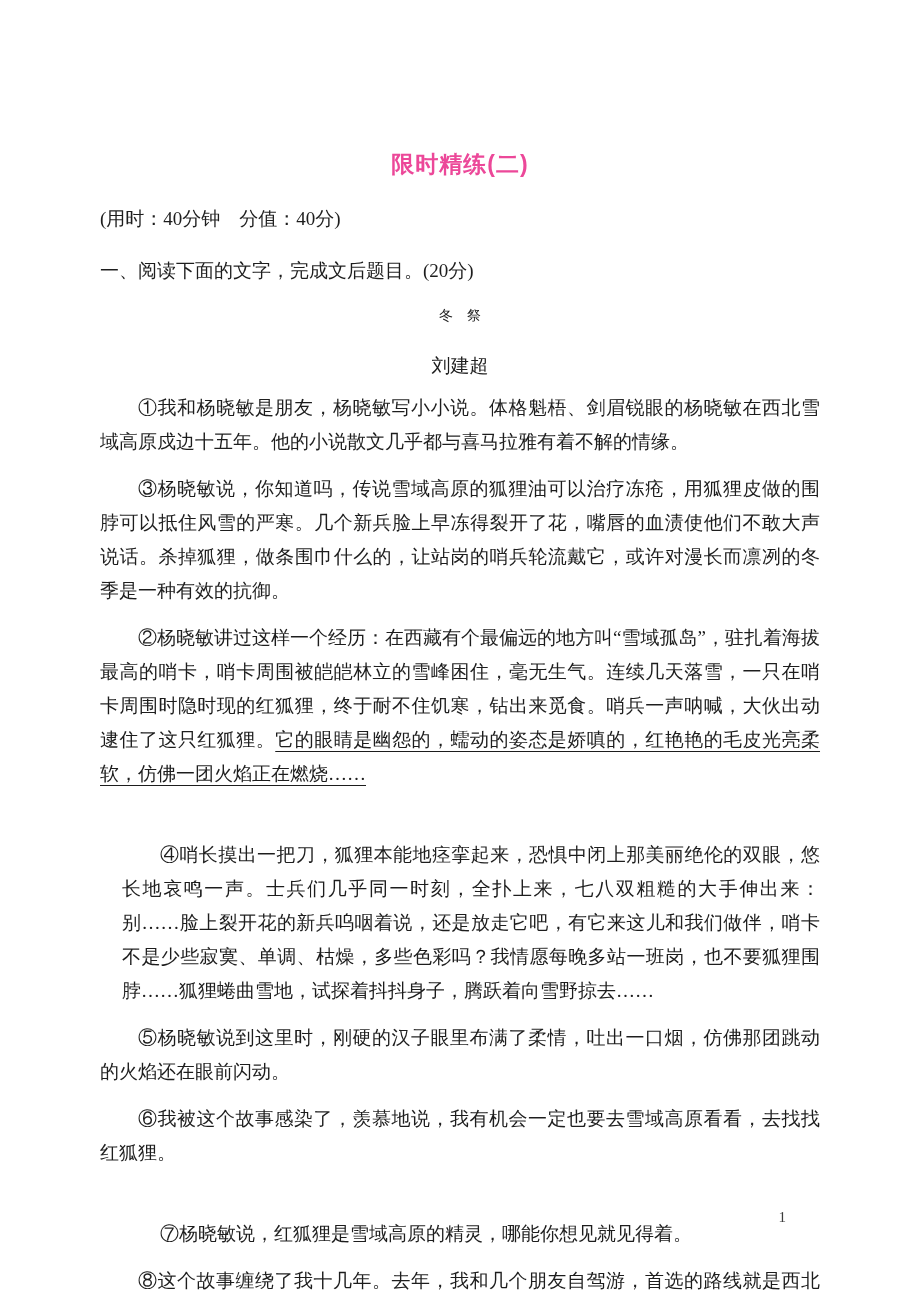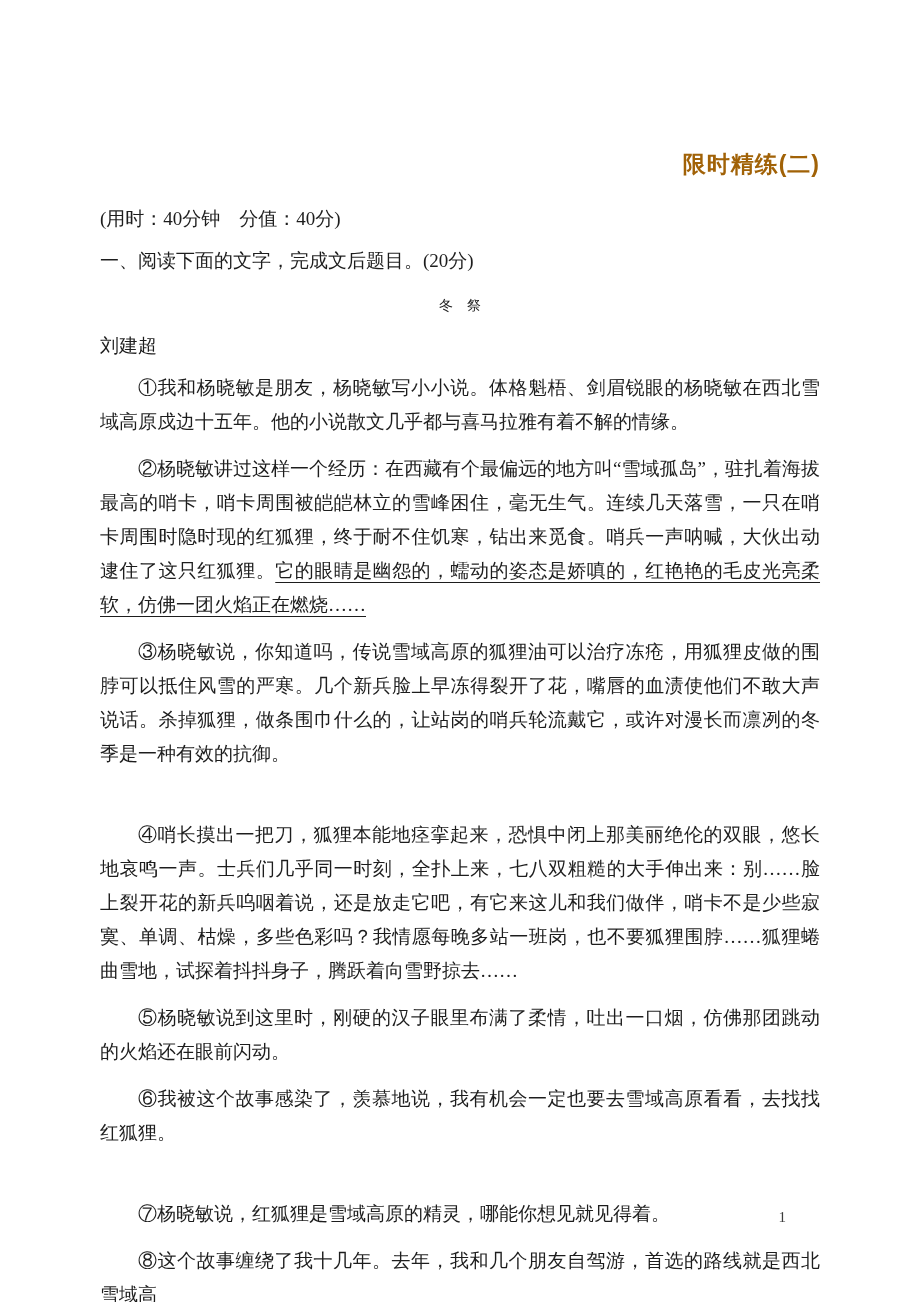--- a/index.html
+++ b/index.html
@@ -32,77 +32,78 @@
     line-height: 30px;
     letter-spacing: 1px;
   }
   .subtitle {
     margin-top: 28px;
     text-align: left;
     font-size: 19px;
     line-height: 24px;
   }
   .section-heading {
-    margin-top: 18px;
+    margin-top: 28px;
     font-size: 19px;
     line-height: 24px;
     text-align: left;
   }
   .article-title {
     margin-top: 21px;
     text-align: center;
     font-size: 14px;
     line-height: 24px;
   }
   .article-author {
-    margin-top: 16px;
-    text-align: left;
+    margin-top: 26px;
+    text-align: center;
     font-size: 19px;
     line-height: 24px;
   }
   .article {
     margin-top: 9px;
     font-size: 19px;
   }
   .article p {
     margin: 13px 0 0 0;
     line-height: 34px;
     text-indent: 2em;
     text-align: justify;
   }
   .article p.extra-gap {
     margin-top: 47px;
+    margin-left: 22px;
   }
   .underlined {
     text-decoration: underline;
     text-underline-offset: 5px;
     text-decoration-thickness: 1px;
   }
   .page-number {
     position: absolute;
     right: 134px;
     bottom: 76px;
     font-size: 15px;
     color: #3c3c3c;
   }
 </style>
 </head>
 <body>
 
 <div class="page">
   <div class="content">
-    <h1 class="doc-title" style="color: #a16207; text-align: right;">限时精练(二)</h1>
+    <h1 class="doc-title" style="color: #ec4899;">限时精练(二)</h1>
     <div class="subtitle">(用时：40分钟　分值：40分)</div>
     <div class="section-heading">一、阅读下面的文字，完成文后题目。(20分)</div>
     <div class="article-title">冬　祭</div>
     <div class="article-author">刘建超</div>
     <div class="article" id="article-body">
         <p><span>①我和杨晓敏是朋友，杨晓敏写小小说。体格魁梧、剑眉锐眼的杨晓敏在西北雪域高原戍边十五年。他的小说散文几乎都与喜马拉雅有着不解的情缘。</span></p>
+        <p><span>③杨晓敏说，你知道吗，传说雪域高原的狐狸油可以治疗冻疮，用狐狸皮做的围脖可以抵住风雪的严寒。几个新兵脸上早冻得裂开了花，嘴唇的血渍使他们不敢大声说话。杀掉狐狸，做条围巾什么的，让站岗的哨兵轮流戴它，或许对漫长而凛冽的冬季是一种有效的抗御。</span></p>
         <p><span>②杨晓敏讲过这样一个经历：在西藏有个最偏远的地方叫“雪域孤岛”，驻扎着海拔最高的哨卡，哨卡周围被皑皑林立的雪峰困住，毫无生气。连续几天落雪，一只在哨卡周围时隐时现的红狐狸，终于耐不住饥寒，钻出来觅食。哨兵一声呐喊，大伙出动逮住了这只红狐狸。</span><span class="underlined">它的眼睛是幽怨的，蠕动的姿态是娇嗔的，红艳艳的毛皮光亮柔软，仿佛一团火焰正在燃烧……</span></p>
-        <p><span>③杨晓敏说，你知道吗，传说雪域高原的狐狸油可以治疗冻疮，用狐狸皮做的围脖可以抵住风雪的严寒。几个新兵脸上早冻得裂开了花，嘴唇的血渍使他们不敢大声说话。杀掉狐狸，做条围巾什么的，让站岗的哨兵轮流戴它，或许对漫长而凛冽的冬季是一种有效的抗御。</span></p>
         <p class="extra-gap"><span>④哨长摸出一把刀，狐狸本能地痉挛起来，恐惧中闭上那美丽绝伦的双眼，悠长地哀鸣一声。士兵们几乎同一时刻，全扑上来，七八双粗糙的大手伸出来：别……脸上裂开花的新兵呜咽着说，还是放走它吧，有它来这儿和我们做伴，哨卡不是少些寂寞、单调、枯燥，多些色彩吗？我情愿每晚多站一班岗，也不要狐狸围脖……狐狸蜷曲雪地，试探着抖抖身子，腾跃着向雪野掠去……</span></p>
         <p><span>⑤杨晓敏说到这里时，刚硬的汉子眼里布满了柔情，吐出一口烟，仿佛那团跳动的火焰还在眼前闪动。</span></p>
         <p><span>⑥我被这个故事感染了，羡慕地说，我有机会一定也要去雪域高原看看，去找找红狐狸。</span></p>
         <p class="extra-gap"><span>⑦杨晓敏说，红狐狸是雪域高原的精灵，哪能你想见就见得着。</span></p>
         <p><span>⑧这个故事缠绕了我十几年。去年，我和几个朋友自驾游，首选的路线就是西北雪域高</span></p>
       </div>
   </div>
   <div class="page-number">1</div>
 </div>
 

